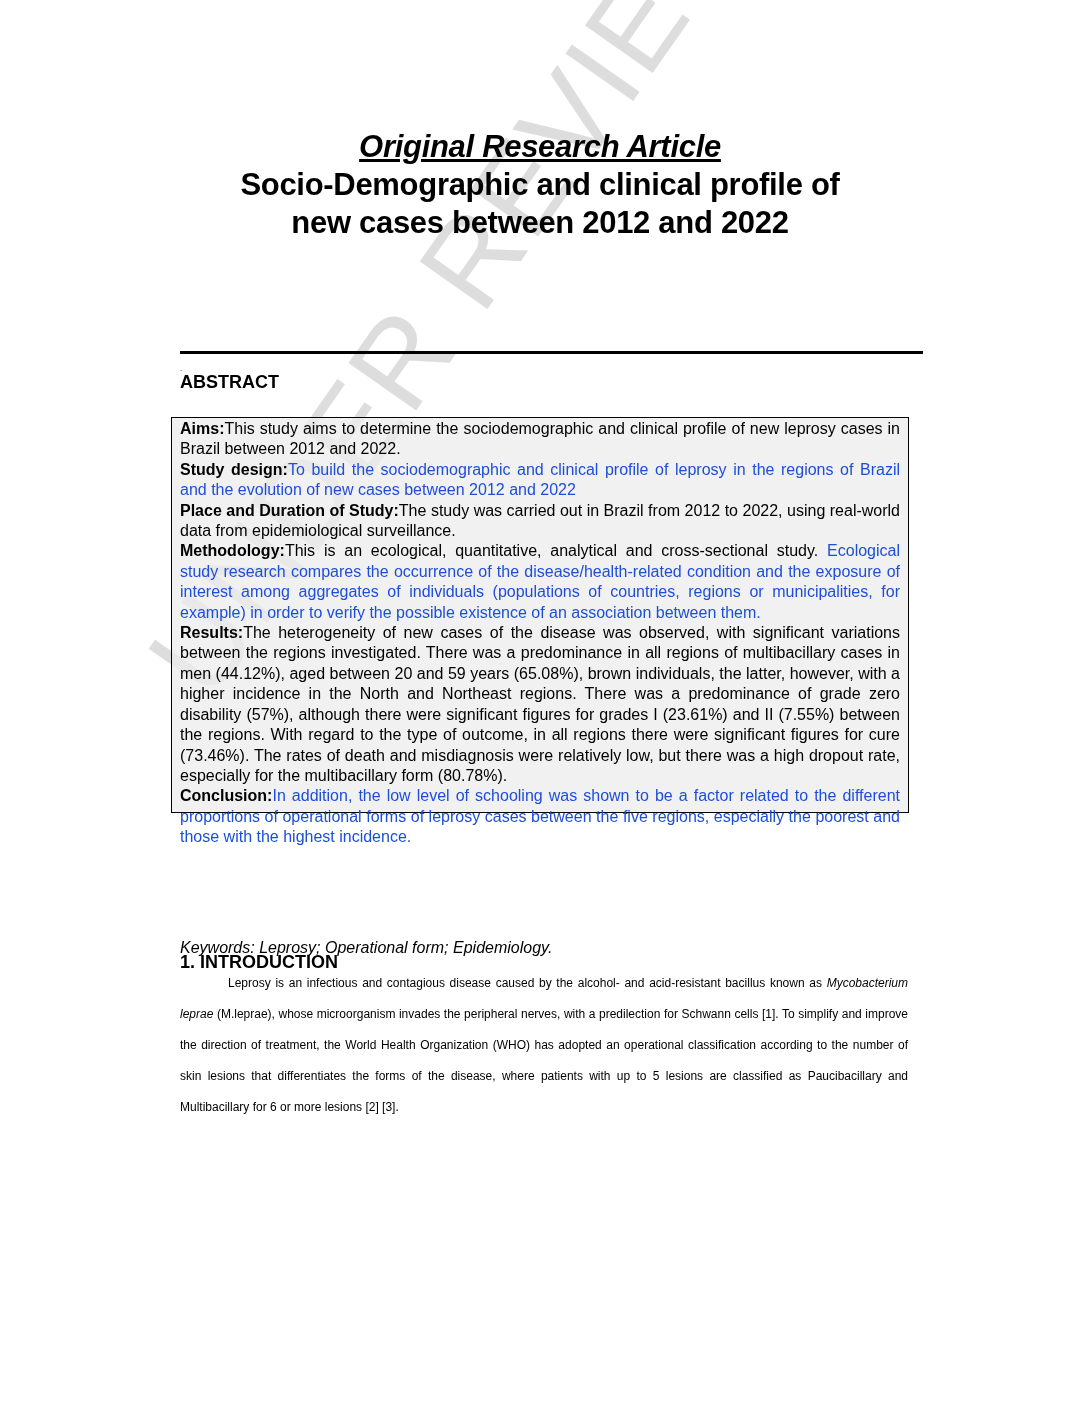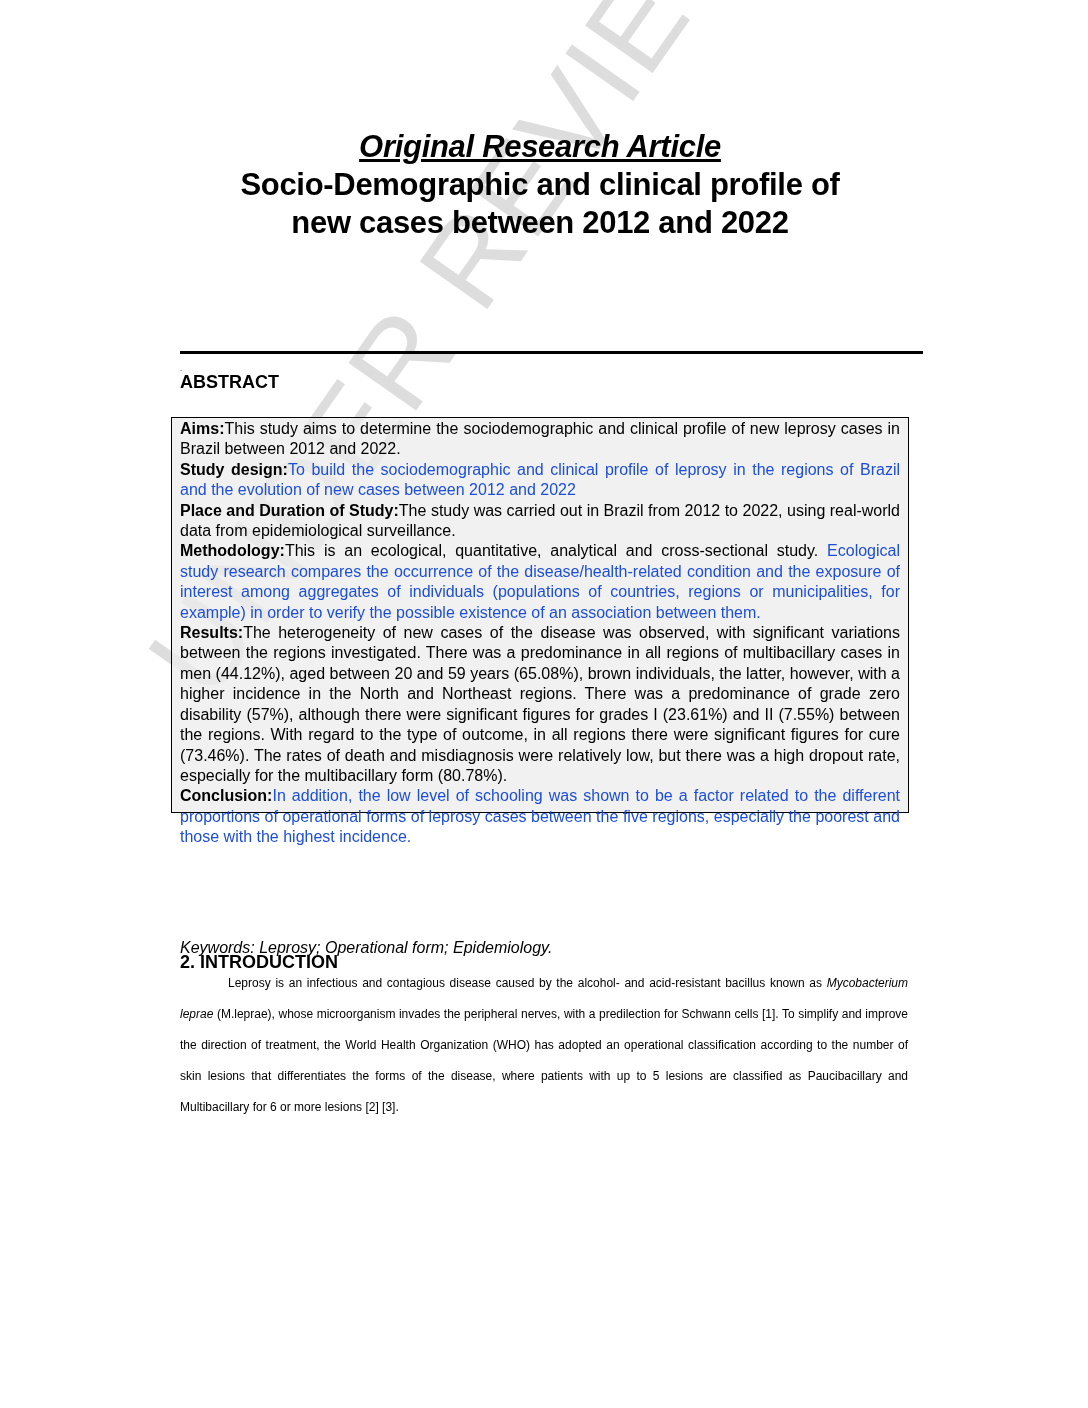--- a/index.html
+++ b/index.html
@@ -73,14 +73,14 @@
   <p><span class="label">Aims:</span><span>This study aims to determine the sociodemographic and clinical profile of new leprosy cases in Brazil between 2012 and 2022.</span></p>
   <p><span class="label">Study design:</span><span class="red">To build the sociodemographic and clinical profile of leprosy in the regions of Brazil and the evolution of new cases between 2012 and 2022</span></p>
   <p><span class="label">Place and Duration of Study:</span><span>The study was carried out in Brazil from 2012 to 2022, using real-world data from epidemiological surveillance.</span></p>
   <p><span class="label">Methodology:</span><span>This is an ecological, quantitative, analytical and cross-sectional study. </span><span class="red">Ecological study research compares the occurrence of the disease/health-related condition and the exposure of interest among aggregates of individuals (populations of countries, regions or municipalities, for example) in order to verify the possible existence of an association between them.</span></p>
   <p><span class="label">Results:</span><span>The heterogeneity of new cases of the disease was observed, with significant variations between the regions investigated. There was a predominance in all regions of multibacillary cases in men (44.12%), aged between 20 and 59 years (65.08%), brown individuals, the latter, however, with a higher incidence in the North and Northeast regions. There was a predominance of grade zero disability (57%), although there were significant figures for grades I (23.61%) and II (7.55%) between the regions. With regard to the type of outcome, in all regions there were significant figures for cure (73.46%). The rates of death and misdiagnosis were relatively low, but there was a high dropout rate, especially for the multibacillary form (80.78%).</span></p>
   <p><span class="label">Conclusion:</span><span class="red">In addition, the low level of schooling was shown to be a factor related to the different proportions of operational forms of leprosy cases between the five regions, especially the poorest and those with the highest incidence.</span></p>
 </div>
 
 <div class="keywords">Keywords: Leprosy; Operational form; Epidemiology.</div>
 
-<div class="intro-heading">2. INTRODUCTION</div>
+<div class="intro-heading">1. INTRODUCTION</div>
 <p class="intro-body"><span>Leprosy is an infectious and contagious disease caused by the alcohol- and acid-resistant bacillus known as </span><em>Mycobacterium leprae</em><span> (M.leprae), whose microorganism invades the peripheral nerves, with a predilection for Schwann cells [1]. To simplify and improve the direction of treatment, the World Health Organization (WHO) has adopted an operational classification according to the number of skin lesions that differentiates the forms of the disease, where patients with up to 5 lesions are classified as Paucibacillary and Multibacillary for 6 or more lesions [2] [3].</span></p>
 
 </body></html>

